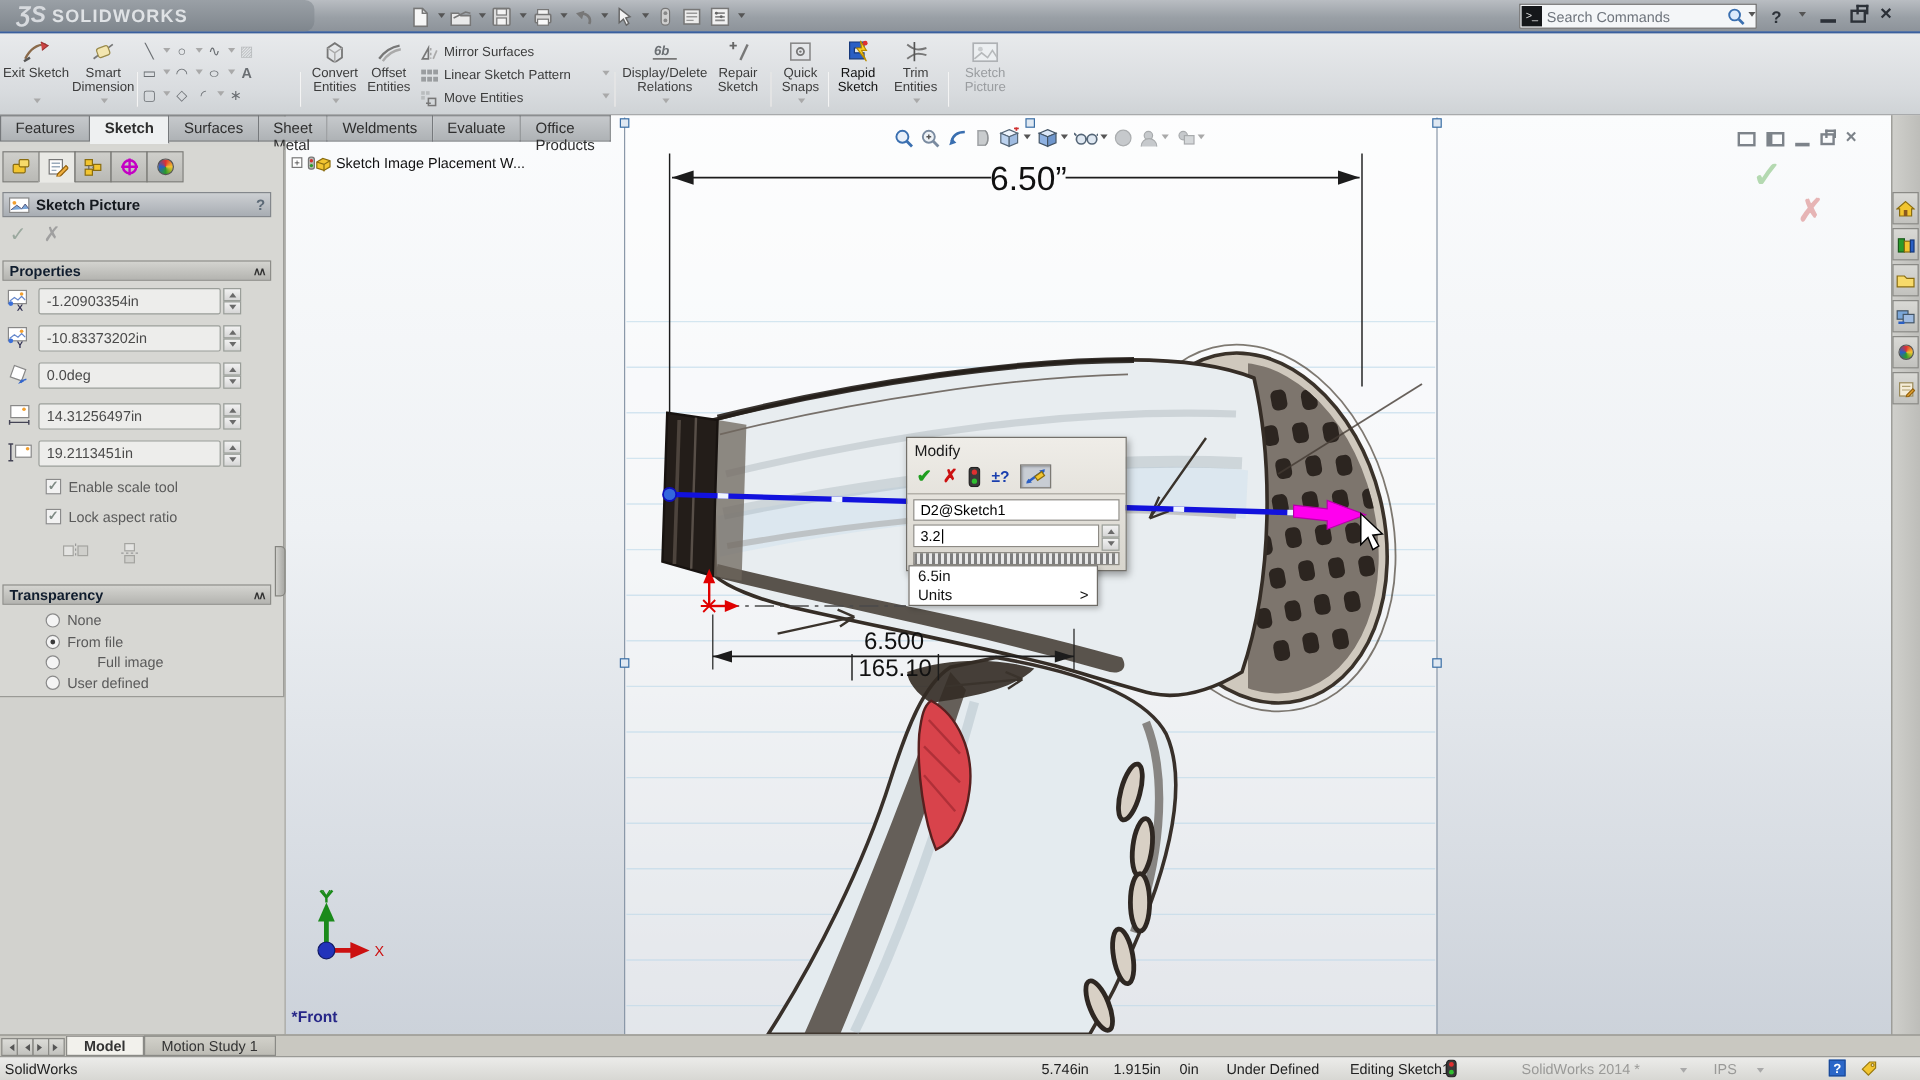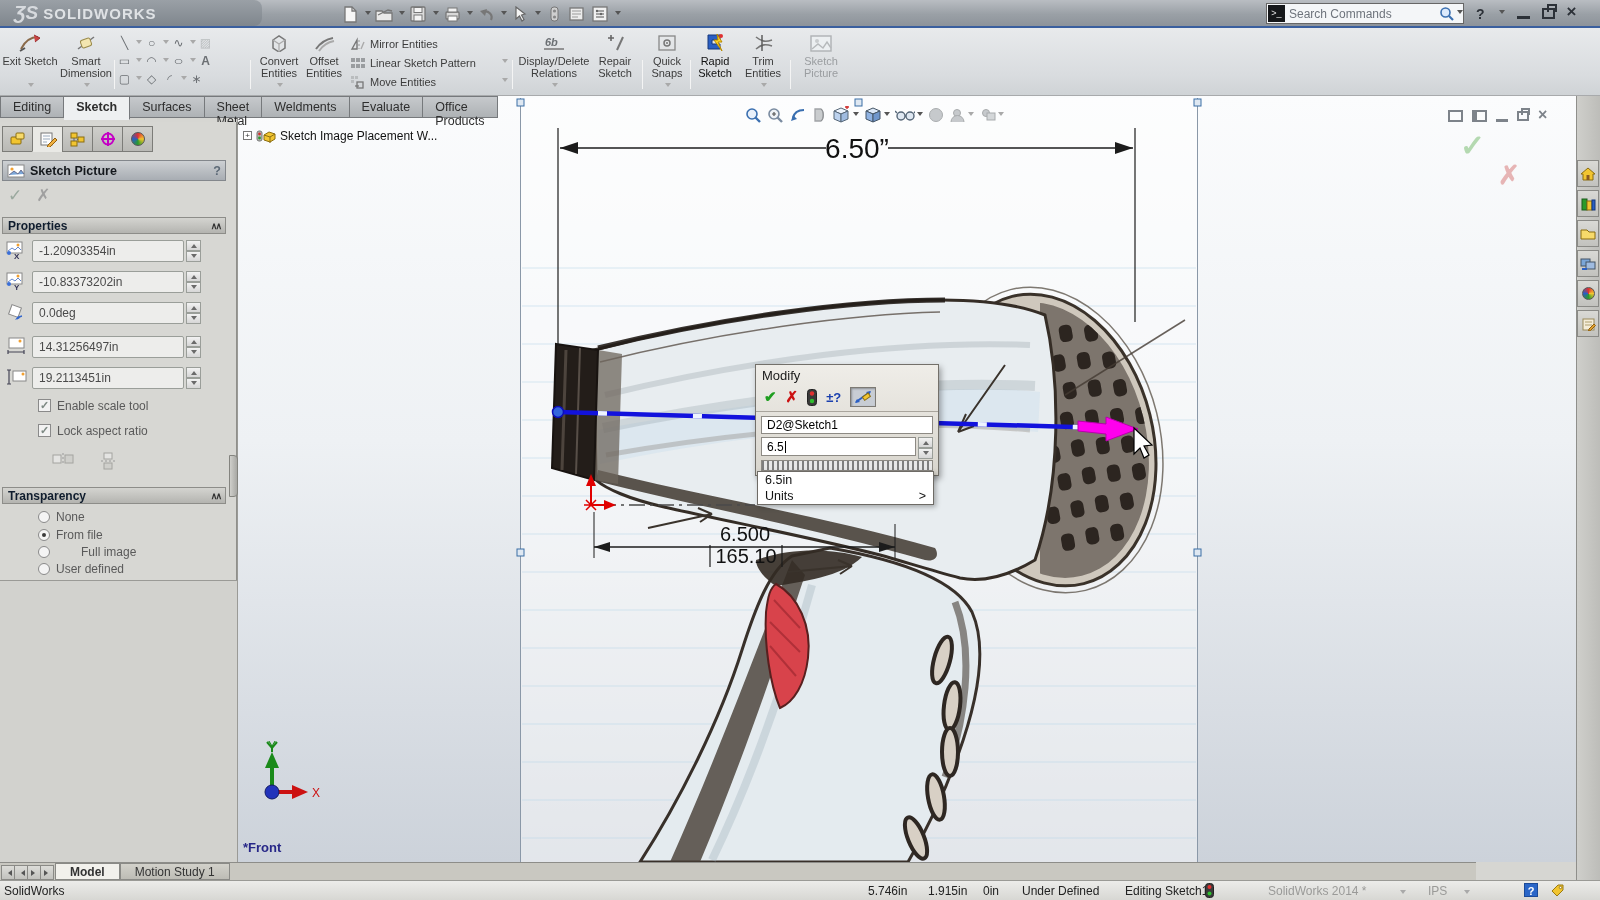--- a/index.html
+++ b/index.html
@@ -86,25 +86,25 @@
   .modify .mtools{display:flex;align-items:center;gap:9px;padding:2px 8px 4px;border-bottom:1px solid #a9a59d;}
   .modify .mok{color:#1f9e1f;font-weight:bold;font-size:15px;}
   .modify .mcan{color:#cc1111;font-weight:bold;font-size:15px;}
   .modify .mtol{color:#1a3fae;font-weight:bold;font-size:13px;}
   .modify .mscale{width:26px;height:20px;border:1px solid #7d7a74;background:#c8cdd4;display:flex;align-items:center;justify-content:center;box-shadow:inset 1px 1px 2px rgba(0,0,0,.3);}
   .modify .mname{margin:4px 5px 0;height:18px;background:#fff;border:1px solid #8d8a84;display:flex;align-items:center;padding-left:5px;}
   .modify .mvalrow{margin:3px 5px 0;height:19px;display:flex;}
   .modify .mval{flex:1;background:#fff;border:1px solid #8d8a84;display:flex;align-items:center;padding-left:5px;}
   .modify .cursorbar{width:1px;height:12px;background:#000;margin-left:1px;}
   .modify .wheel{margin:4px 5px 4px;height:11px;border:1px solid #8d8a84;background:repeating-linear-gradient(90deg,#7e7e7e 0 2px,#e8e8e8 2px 5px);}
-  .mdrop{left:757px;top:471px;width:177px;background:#fff;border:1px solid #6e6b66;box-shadow:2px 2px 5px rgba(0,0,0,.3);font-size:12.5px;color:#111;}
+  .mdrop{left:757px;top:471px;width:158px;background:#fff;border:1px solid #6e6b66;box-shadow:2px 2px 5px rgba(0,0,0,.3);font-size:12.5px;color:#111;}
   .mdrop .row{height:16px;display:flex;align-items:center;padding:0 7px;}
 
   
-  .doctabs{left:0;top:862px;width:1476px;height:18px;background:#c9c8c1;border-top:1px solid #8d8d89;display:flex;align-items:flex-end;}
+  .doctabs{left:0;top:862px;width:1600px;height:18px;background:#c9c8c1;border-top:1px solid #8d8d89;display:flex;align-items:flex-end;}
   .navbtns{display:flex;margin:0 2px 0 1px;}
   .navb{width:14px;height:15px;border:1px solid #8a8a86;background:linear-gradient(#dcdcd8,#c2c2be);display:flex;align-items:center;justify-content:center;margin-right:-1px;}
   .tri-l{width:0;height:0;border:3px solid transparent;border-right:4px solid #555;}
   .tri-r{width:0;height:0;border:3px solid transparent;border-left:4px solid #555;}
   .dtab{height:17px;padding:1px 14px;font-size:12px;border:1px solid #8a8a86;background:linear-gradient(#d2d1ca,#bdbcb5);color:#333;}
   .dtab.active{background:#f2f1ec;font-weight:bold;}
   .statusbar{left:0;top:880px;width:1600px;height:20px;background:linear-gradient(#ececea,#d7d7d3);border-top:1px solid #9a9a96;font-size:12px;color:#222;}
   .statusbar span{position:absolute;top:3px;}
   .sgray{color:#9a9a98;}
   .helpbox{width:14px;height:14px;background:#2a66c8;color:#fff;font-size:11px;font-weight:bold;text-align:center;line-height:14px;border:1px solid #1b4a98;}
@@ -453,21 +453,21 @@
         </div>
       <div class="rlb">Offset Entities</div>
     </div>
     <div class="tworow">
       <div class="trw">
           <svg width="16" height="14">
             <path d="M2,12 L7,3 L7,12 Z" fill="none" stroke="#777" stroke-width="1.4"></path>
             <path d="M9,3 v9" stroke="#999" stroke-dasharray="2 2"></path>
             <path d="M11,12 L14,5" stroke="#aaa" stroke-width="1.4"></path>
           </svg>
-          <span>Mirror Entities</span>
+          <span>Mirror Surfaces</span>
         </div>
       <div class="trw">
           <svg width="16" height="14">
             <g fill="#9a9da0">
               <rect x="1" y="2" width="4" height="4"></rect>
               <rect x="6" y="2" width="4" height="4"></rect>
               <rect x="11" y="2" width="4" height="4"></rect>
               <rect x="1" y="8" width="4" height="4"></rect>
               <rect x="6" y="8" width="4" height="4"></rect>
               <rect x="11" y="8" width="4" height="4"></rect>
@@ -550,21 +550,21 @@
             <rect x="1" y="1" width="20" height="15" fill="#eceff1" stroke="#aeb1b4" stroke-width="1.4"></rect>
             <circle cx="7" cy="6" r="2" fill="#c9ccce"></circle>
             <path d="M2,14 l6,-5 5,4 4,-6 4,6" fill="none" stroke="#b6b9bb" stroke-width="1.4"></path>
           </svg>
         </div>
       <div class="rlb">Sketch Picture</div>
     </div>
   </div>
 
   <div class="abs tabstrip">
-    <div class="ctab">Editing</div>
+    <div class="ctab">Features</div>
     <div class="ctab active">Sketch</div>
     <div class="ctab">Surfaces</div>
     <div class="ctab">Sheet Metal</div>
     <div class="ctab">Weldments</div>
     <div class="ctab">Evaluate</div>
     <div class="ctab">Office Products</div>
   </div>
 
   <div class="abs panel">
     <div class="ptabs">
@@ -876,21 +876,21 @@
             <line x1="2" y1="12" x2="16" y2="2" stroke="#2a5fc4" stroke-width="2"></line>
             <polygon points="1,13 6,12 3,9" fill="#2a5fc4"></polygon>
             <polygon points="17,1 12,2 15,5" fill="#2a5fc4"></polygon>
             <rect x="9" y="5" width="7" height="4" transform="rotate(-35 12 7)" fill="#f2c530" stroke="#8a6d10"></rect>
           </svg>
         </span>
     </div>
     <div class="mname">D2@Sketch1</div>
     <div class="mvalrow">
       <span class="mval">
-          <span>6.5</span>
+          <span>3.2</span>
           <span class="cursorbar"></span>
         </span>
       <span class="spin" style="height:19px;">
           <div class="u"></div>
           <div class="d"></div>
         </span>
     </div>
     <div class="wheel"></div>
   </div>
   <div class="abs mdrop">

